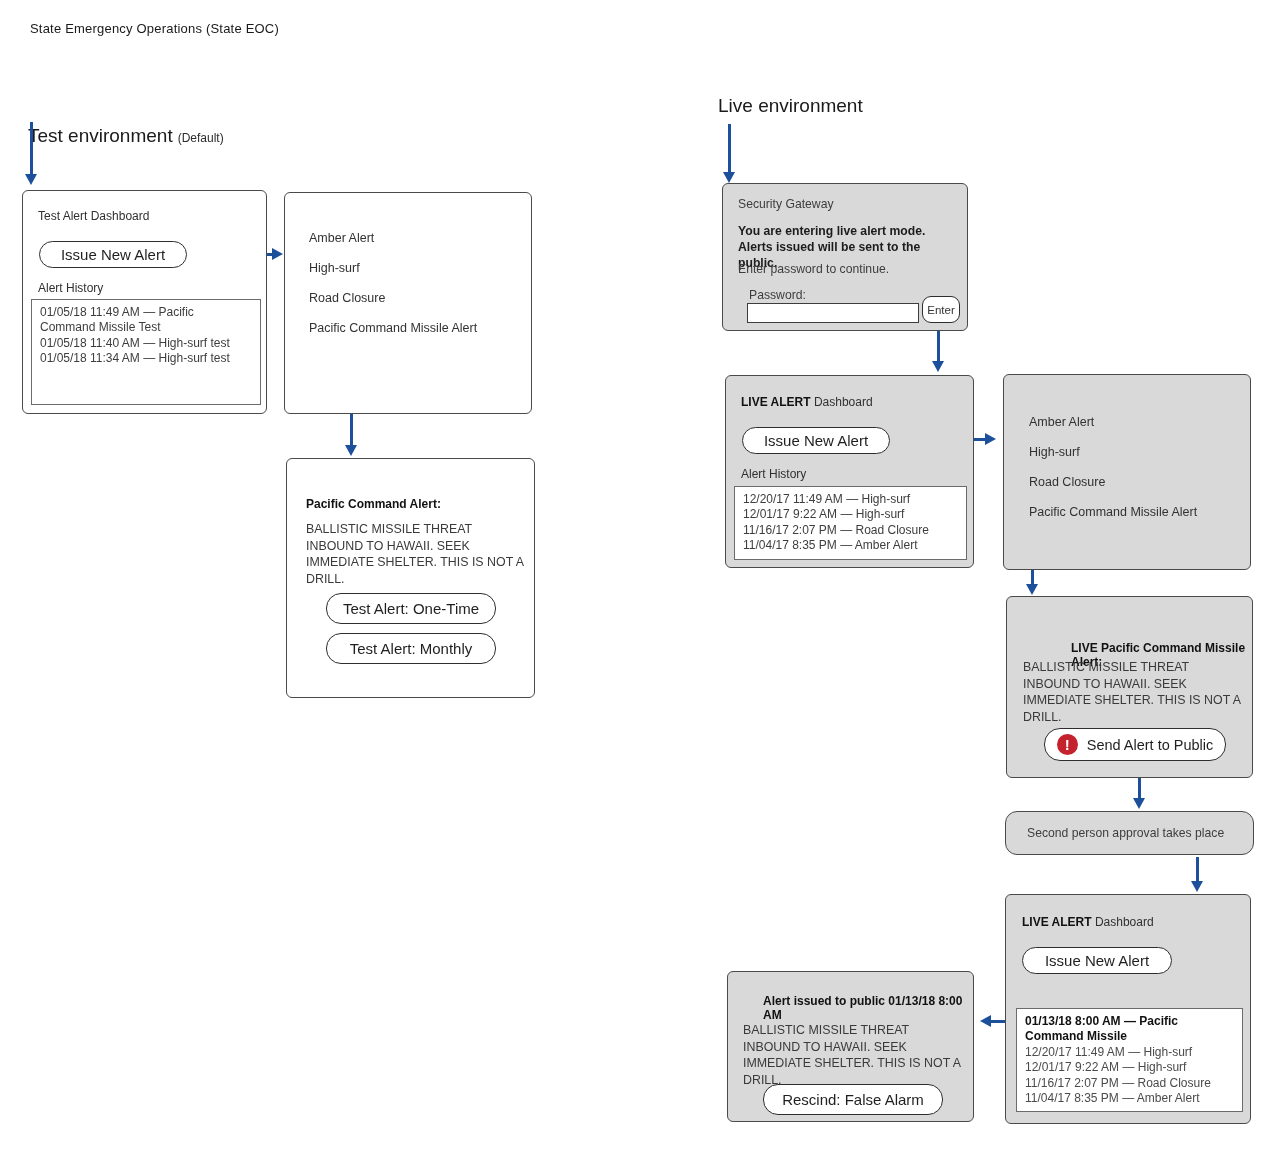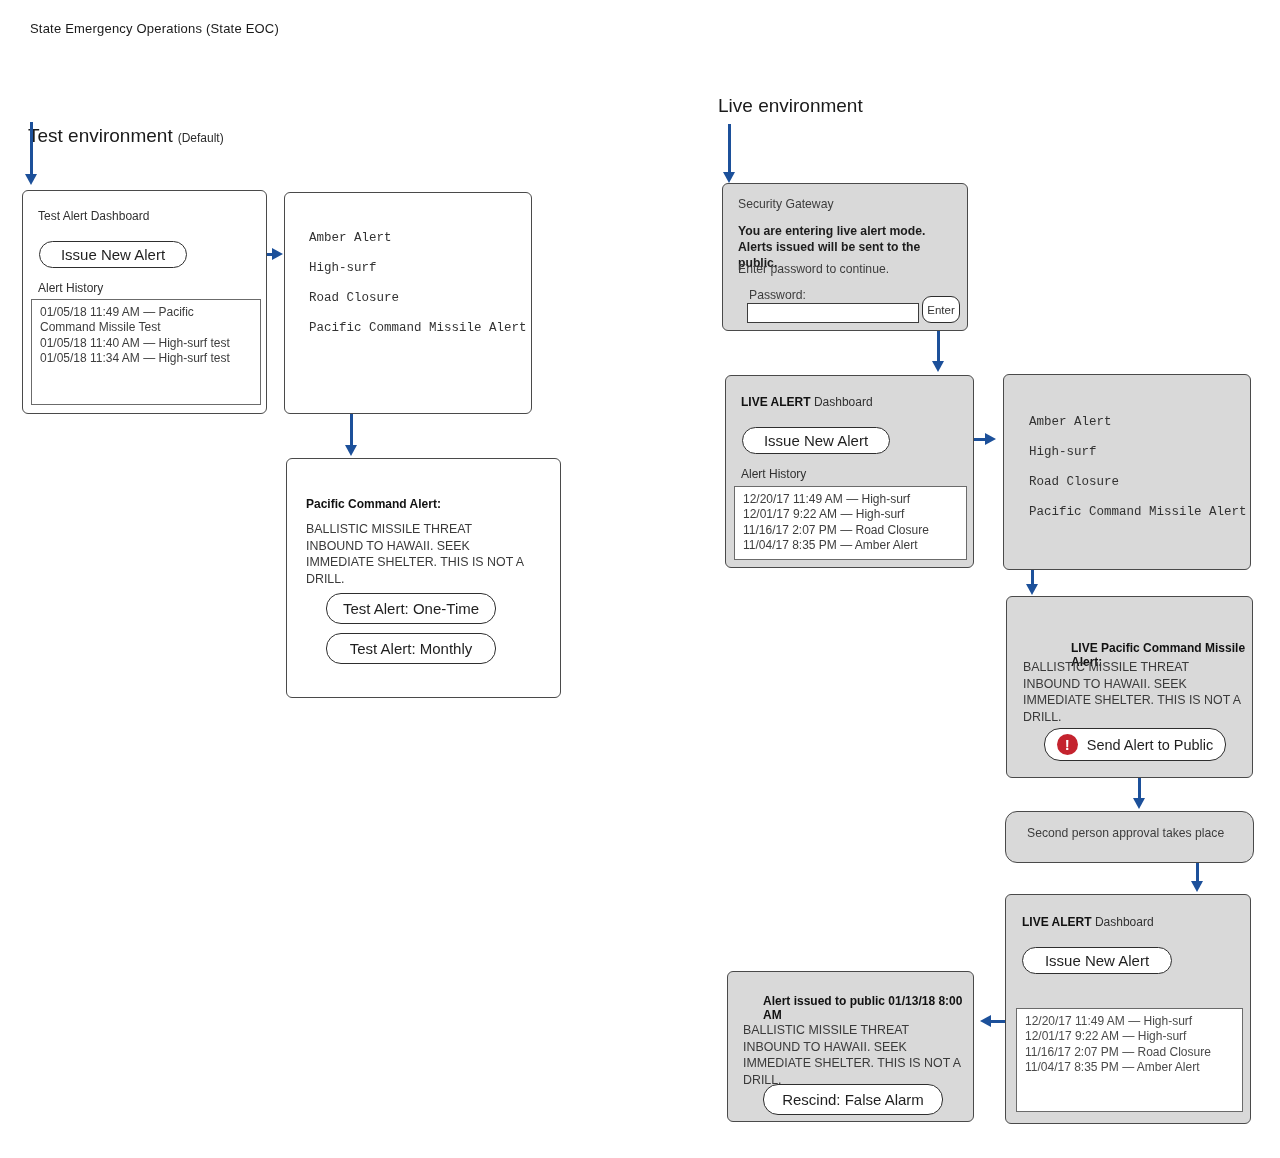--- a/index.html
+++ b/index.html
@@ -21,21 +21,21 @@
   .pill-btn { position:absolute; background:#fff; border:1.6px solid #2e2e2e; border-radius:14px;
               display:flex; align-items:center; justify-content:center;
               font-size:15px; color:#1f1f1f; cursor:pointer; }
 
   .history-rect { position:absolute; background:#fff; border:1.2px solid #6b6b6b;
                   font-size:12px; line-height:15.4px; color:#3d3d3d; padding:5px 8px; }
   .history-rect .entry { white-space:normal; }
   .entry-new { font-weight:bold; color:#111; }
 
   .menu-list { position:absolute; font-size:12.5px; color:#323232; }
-  .menu-item { height:30px;font-family:Liberation Mono, monospace; }
+  .menu-item { height:30px; }
 
   .msg { position:absolute; font-size:12.4px; line-height:16.5px; color:#3a3a3a; }
 
   
   :root { --arrow:#1c509a; }
   .arrow-v { position:absolute; width:2.6px; background:var(--arrow); }
   .arrow-v::after { content:''; position:absolute; top:100%; left:50%; transform:translateX(-50%);
                     border-left:6.5px solid transparent; border-right:6.5px solid transparent;
                     border-top:11px solid var(--arrow); }
   .arrow-h { position:absolute; height:2.6px; background:var(--arrow); }
@@ -93,21 +93,21 @@
 
 <div class="box" style="left:284px; top:192px; width:248px; height:222px;">
   <div class="menu-list" style="left:24px; top:38px;">
       <div class="menu-item">Amber Alert</div>
       <div class="menu-item">High-surf</div>
       <div class="menu-item">Road Closure</div>
       <div class="menu-item">Pacific Command Missile Alert</div>
     </div>
 </div>
 
-<div class="box" style="left:286px; top:458px; width:275px; height:240px;">
+<div class="box" style="left:286px; top:458px; width:249px; height:240px;">
   <div class="abs box-label bold" style="left:19px; top:38px;">Pacific Command Alert:</div>
   <div class="msg" style="left:19px; top:62px; width:218px;">BALLISTIC MISSILE THREAT INBOUND TO HAWAII. SEEK IMMEDIATE SHELTER. THIS IS NOT A DRILL.</div>
   <button class="pill-btn" style="left:39px; top:134px; width:170px; height:31px; border-radius:15px;">Test Alert: One-Time</button>
   <button class="pill-btn" style="left:39px; top:174px; width:170px; height:31px; border-radius:15px;">Test Alert: Monthly</button>
 </div>
 
 <div class="box gray" style="left:722px; top:183px; width:246px; height:148px;">
   <div class="sg-text" style="left:15px; top:13px;">Security Gateway</div>
   <div class="sg-text sg-warning" style="left:15px; top:39px; width:212px;">You are entering live alert mode. Alerts issued will be sent to the public.</div>
   <div class="sg-text" style="left:15px; top:78px;">Enter password to continue.</div>
@@ -142,31 +142,32 @@
 
 <div class="box gray" style="left:1006px; top:596px; width:247px; height:182px;">
   <div class="abs box-label bold" style="left:16px; top:44px;padding-left:48px;">LIVE Pacific Command Missile Alert:</div>
   <div class="msg" style="left:16px; top:62px; width:218px;">BALLISTIC MISSILE THREAT INBOUND TO HAWAII. SEEK IMMEDIATE SHELTER. THIS IS NOT A DRILL.</div>
   <button class="pill-btn send-btn" style="left:37px; top:131px; width:182px; height:33px; border-radius:16px;">
     <span class="alert-icon">!</span>
     <span>Send Alert to Public</span>
   </button>
 </div>
 
-<div class="box gray" style="left:1005px; top:811px; width:249px; height:52px; border-radius:12px;text-align:right;">
+<div class="box gray" style="left:1005px; top:811px; width:249px; height:44px; border-radius:12px;text-align:right;">
   <div class="sg-text" style="left:21px; top:14px;">Second person approval takes place</div>
 </div>
 
 <div class="box gray" style="left:1005px; top:894px; width:246px; height:230px;">
   <div class="abs box-label" style="left:16px; top:20px;">
     <span class="bold">LIVE ALERT</span>
     <span>Dashboard</span>
   </div>
   <button class="pill-btn" style="left:16px; top:52px; width:150px; height:27px;">Issue New Alert</button>
   <div class="history-rect" style="left:10px; top:113px; width:227px; height:104px;">
+    <div class="entry entry-new">01/13/18 8:00 AM — Pacific Command Missile</div>
     <div>
         <div class="entry" style="color:#4a4a4a;">12/20/17 11:49 AM — High-surf</div>
         <div class="entry" style="color:#4a4a4a;">12/01/17 9:22 AM — High-surf</div>
         <div class="entry" style="color:#4a4a4a;">11/16/17 2:07 PM — Road Closure</div>
         <div class="entry" style="color:#4a4a4a;">11/04/17 8:35 PM — Amber Alert</div>
       </div>
   </div>
 </div>
 
 <div class="box gray" style="left:727px; top:971px; width:247px; height:151px;">

